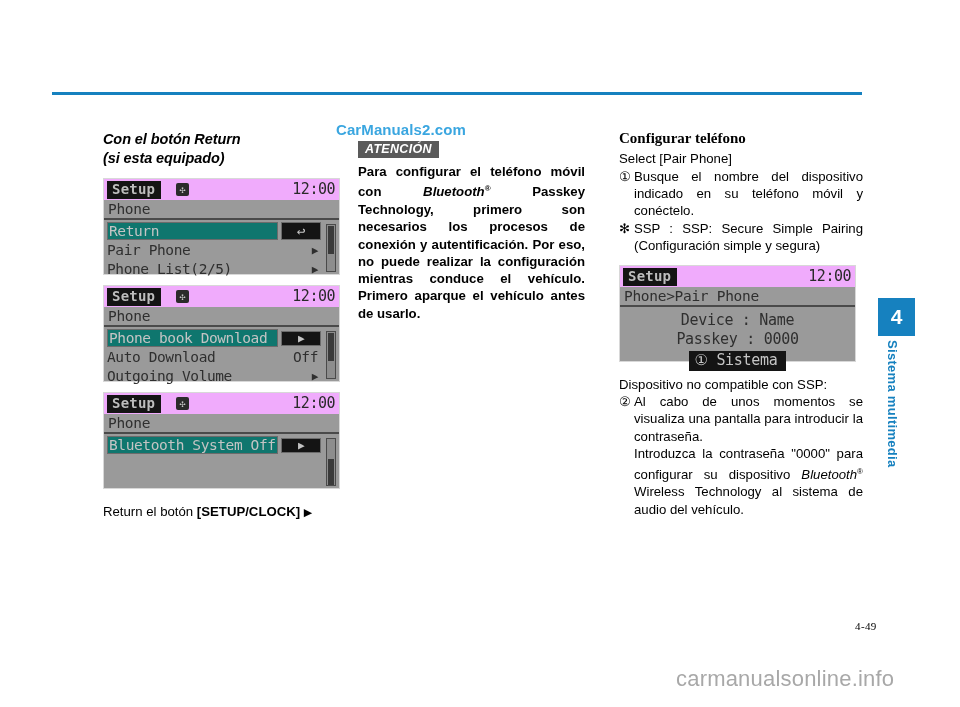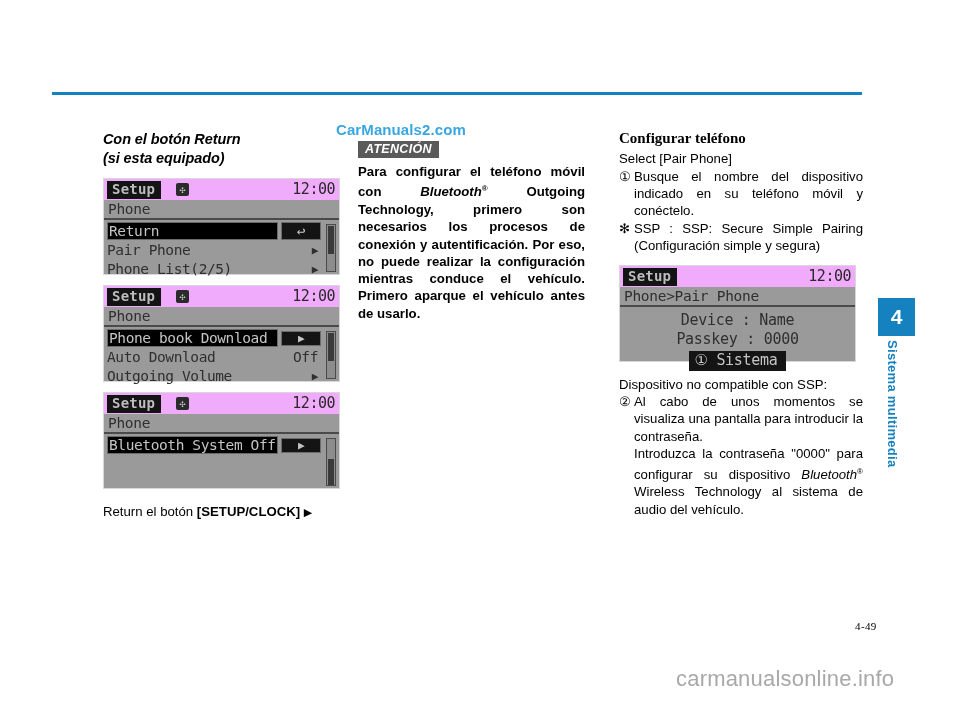--- a/index.html
+++ b/index.html
@@ -190,21 +190,21 @@
     display: flex;
     align-items: center;
     color: #2f2f2f;
     font-size: 14.5px;
     letter-spacing: -0.4px;
     white-space: nowrap;
   }
   .lcd-row .lbl { flex: 1 1 auto; overflow: hidden; }
   .lcd-row .val { flex: 0 0 auto; padding-right: 3px; }
   .lcd-row.sel .lbl {
-    background: #000000;
+    background: #0f766e;
     color: #c4c4c4;
     padding-left: 1px;
     border: 1px solid #6b6b6b;
     margin-right: 3px;
   }
   .lcd-row.sel .val {
     background: #141414;
     color: #c4c4c4;
     border: 1px solid #6b6b6b;
     width: 40px;
@@ -368,21 +368,21 @@
 
     <div class="spacer-m"></div>
     <div class="body-text">
       <div class="nowrap"><span>Return  el  botón </span><span class="bold">[SETUP/CLOCK]</span> <span class="arrow-glyph">▶</span></div>
     </div>
   </div>
 
   <div class="col col-mid">
     <div class="spacer-s"></div>
     <div><span class="caution-label">ATENCIÓN</span></div>
-    <div class="caution-body"><span>Para configurar el teléfono móvil con </span><span class="bt-ital">Bluetooth</span><sup class="reg">®</sup><span> Outgoing Technology, primero son necesarios los procesos de conexión y autentificación. Por eso, no puede realizar la configuración mientras conduce el vehículo. Primero aparque el vehículo antes de usarlo.</span></div>
+    <div class="caution-body"><span>Para configurar el teléfono móvil con </span><span class="bt-ital">Bluetooth</span><sup class="reg">®</sup><span> Passkey Technology, primero son necesarios los procesos de conexión y autentificación. Por eso, no puede realizar la configuración mientras conduce el vehículo. Primero aparque el vehículo antes de usarlo.</span></div>
   </div>
 
   <div class="col col-right">
     <div class="heading-serif">Configurar teléfono</div>
     <div class="body-text">Select [Pair Phone]</div>
 
     <div class="num-item">
       <span class="marker">①</span>
       <span class="txt">Busque el nombre del dispositivo indicado en su teléfono móvil y conéctelo.</span>
     </div>

